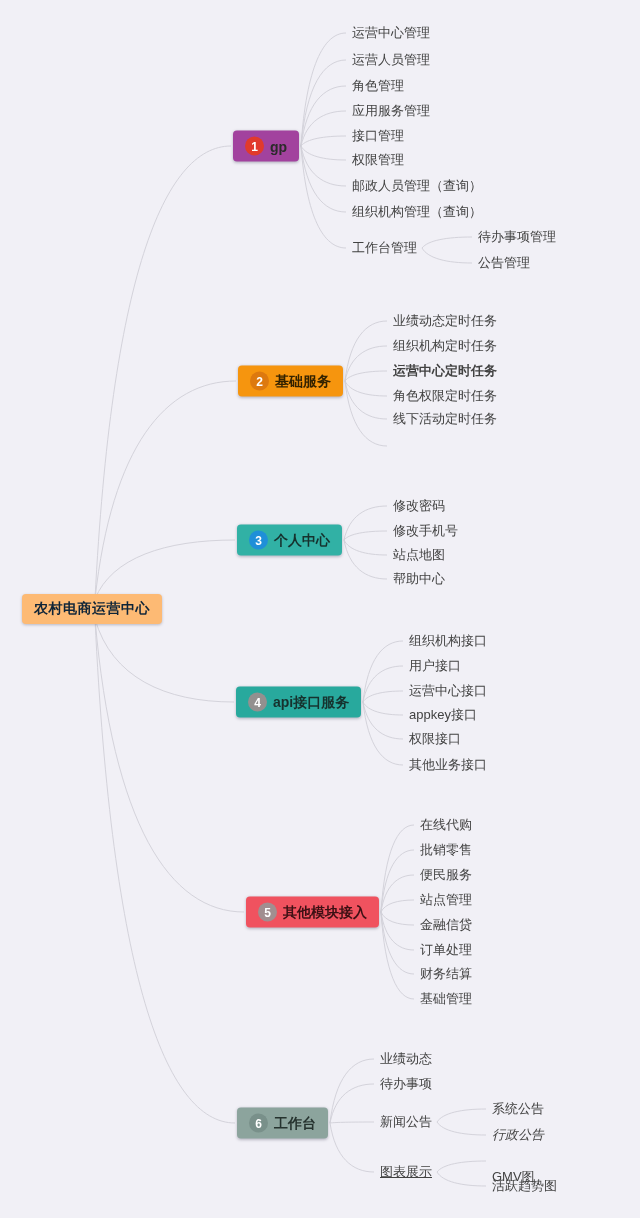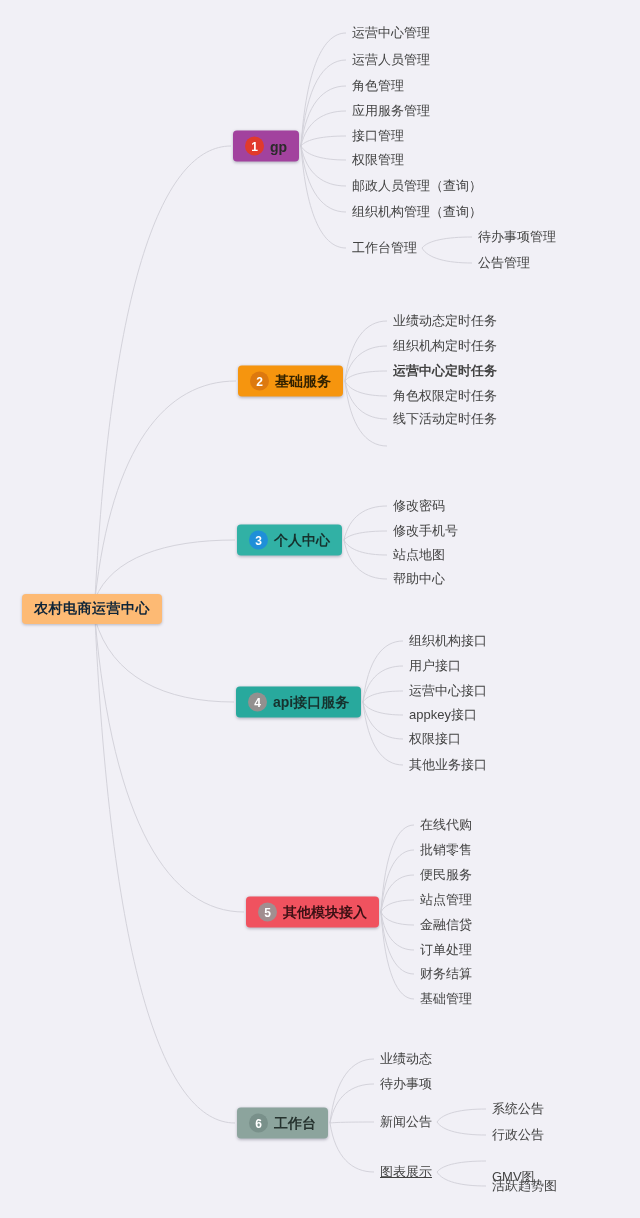--- a/index.html
+++ b/index.html
@@ -162,17 +162,17 @@
     <div class="leaf" style="left: 420px; top: 974px;">财务结算</div>
     <div class="leaf" style="left: 420px; top: 999px;">基础管理</div>
     <div class="node branch-node" style="left: 237px; top: 1123px; background: rgb(140, 164, 157); color: rgb(38, 51, 47);">
       <span class="badge" style="background: rgb(121, 144, 138);">6</span>
       <span>工作台</span>
     </div>
     <div class="leaf" style="left: 380px; top: 1059px;">业绩动态</div>
     <div class="leaf" style="left: 380px; top: 1084px;">待办事项</div>
     <div class="leaf" style="left: 380px; top: 1122px;">新闻公告</div>
     <div class="leaf" style="left: 492px; top: 1109px;">系统公告</div>
-    <div class="leaf" style="left: 492px; top: 1135px;">行政公告</div>
+    <div class="leaf" style="left: 492px; top: 1135px; font-style: italic;">行政公告</div>
     <div class="leaf" style="left: 380px; top: 1172px; text-decoration: underline;">图表展示</div>
     <div class="leaf" style="left: 492px; top: 1161px; margin-top: 16px;">GMV图</div>
     <div class="leaf" style="left: 492px; top: 1186px;">活跃趋势图</div>
   </div>
 
 </body></html>

